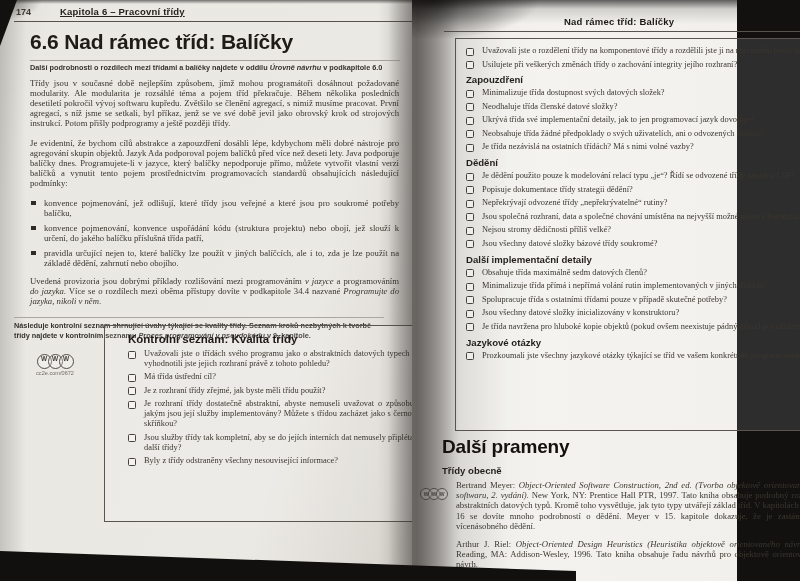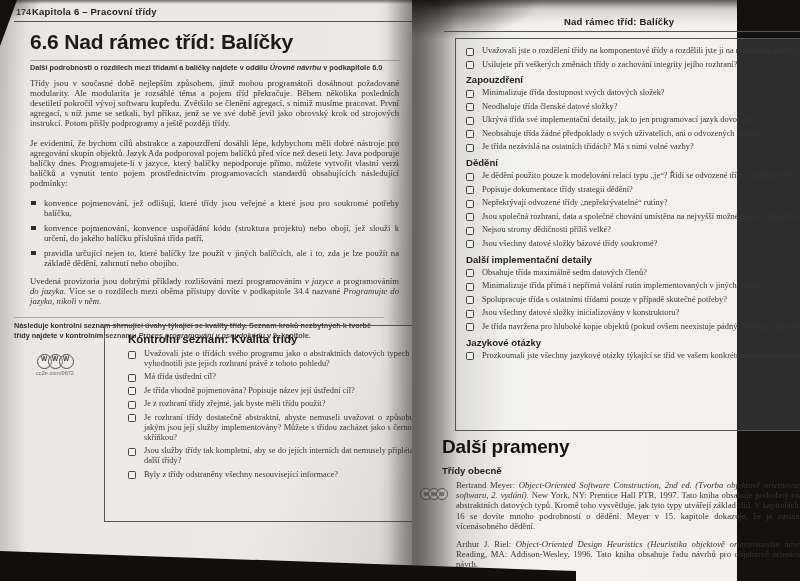--- a/index.html
+++ b/index.html
@@ -16,21 +16,21 @@
     background:linear-gradient(105deg,#dedcd6 0%,#eae8e3 10%,#ebe9e4 70%,#d8d5cf 97%);
   }
   #left-page::before{ 
     content:"";position:absolute;inset:0;pointer-events:none;
     background:
       radial-gradient(ellipse 60px 30px at 0% 0%, rgba(20,18,16,.55), transparent 70%),
       linear-gradient(90deg, rgba(30,28,25,.18), transparent 26px),
       linear-gradient(270deg, rgba(30,28,25,.22), transparent 34px);
   }
   .lp-pageno{position:absolute;top:7px;left:16px;font:600 9px "Liberation Sans",sans-serif;color:#3c3935;}
-  .lp-runhead{position:absolute;top:6px;left:32px;font:700 9.5px "Liberation Sans",sans-serif;color:#26231f;letter-spacing:.2px;}
+  .lp-runhead{position:absolute;top:6px;left:60px;font:700 9.5px "Liberation Sans",sans-serif;color:#26231f;letter-spacing:.2px;text-decoration:underline;}
   .lp-rule{position:absolute;top:21px;left:14px;width:398px;height:1px;background:#55514b;}
   .lp-title{position:absolute;top:30px;left:30px;font:700 21px "Liberation Sans",sans-serif;color:#1f1c18;letter-spacing:-.2px;}
   .lp-crossref{
     position:absolute;top:60px;left:30px;width:370px;
     border-top:1px solid #a3a099;padding-top:2px;
     font:700 7.3px/9px "Liberation Sans",sans-serif;color:#35322d;
   }
   .lp-body{position:absolute;top:78px;left:30px;width:369px;font-size:8.7px;line-height:10px;color:#39352e;text-align:justify;}
   .lp-body p{margin:0 0 10px;}
   .bullet-list{list-style:none;margin:0 0 8px;padding:0;}
@@ -137,24 +137,20 @@
         <div class="cl-item">
           <span class="cl-box"></span>
           <span class="cl-text">Uvažovali jste o třídách svého programu jako o abstraktních datových typech a vyhodnotili jste jejich rozhraní právě z tohoto pohledu?</span>
         </div>
         <div class="cl-item">
           <span class="cl-box"></span>
           <span class="cl-text">Má třída ústřední cíl?</span>
         </div>
         <div class="cl-item">
           <span class="cl-box"></span>
-          <span class="cl-text">Je třída vhodně pojmenována? Popisuje název její ústřední cíl?</span>
-        </div>
-        <div class="cl-item">
-          <span class="cl-box"></span>
           <span class="cl-text">Je z rozhraní třídy zřejmé, jak byste měli třídu použít?</span>
         </div>
         <div class="cl-item">
           <span class="cl-box"></span>
           <span class="cl-text">Je rozhraní třídy dostatečně abstraktní, abyste nemuseli uvažovat o způsobu, jakým jsou její služby implementovány? Můžete s třídou zacházet jako s černou skříňkou?</span>
         </div>
         <div class="cl-item">
           <span class="cl-box"></span>
           <span class="cl-text">Jsou služby třídy tak kompletní, aby se do jejích interních dat nemusely připlétat další třídy?</span>
         </div>

